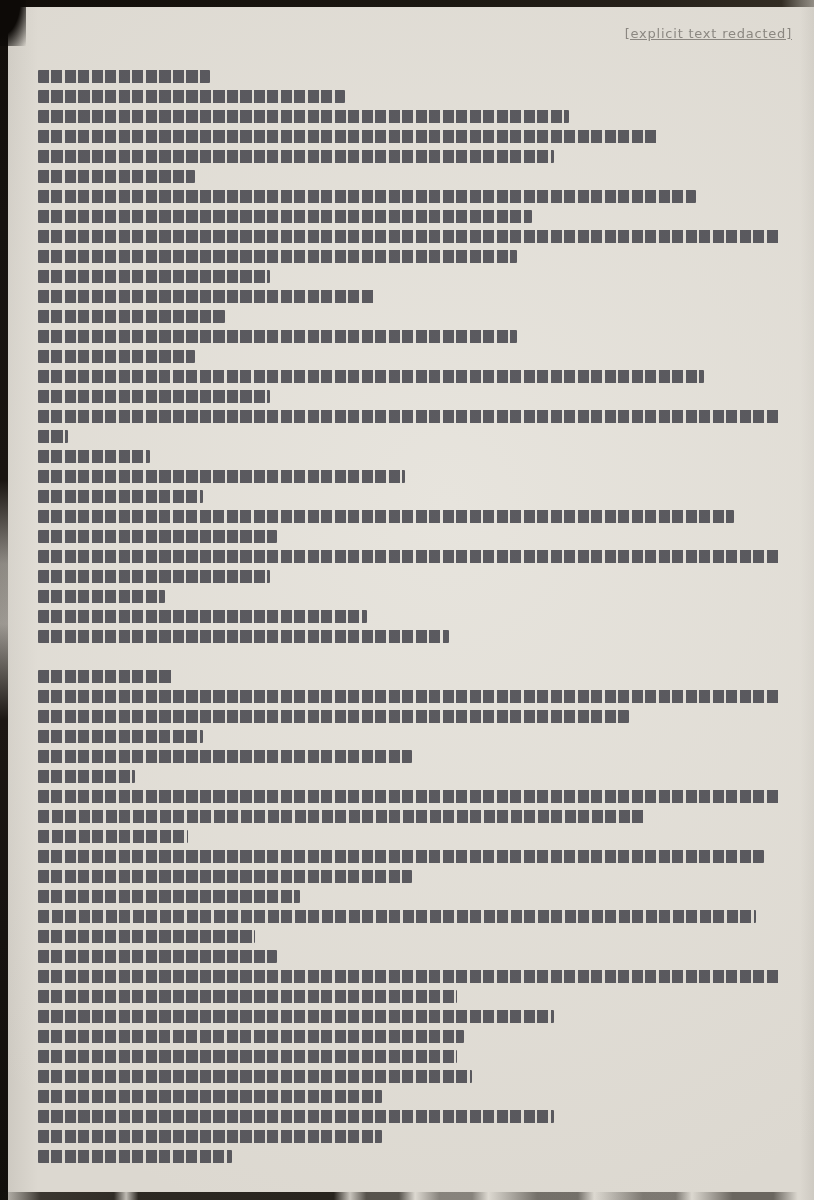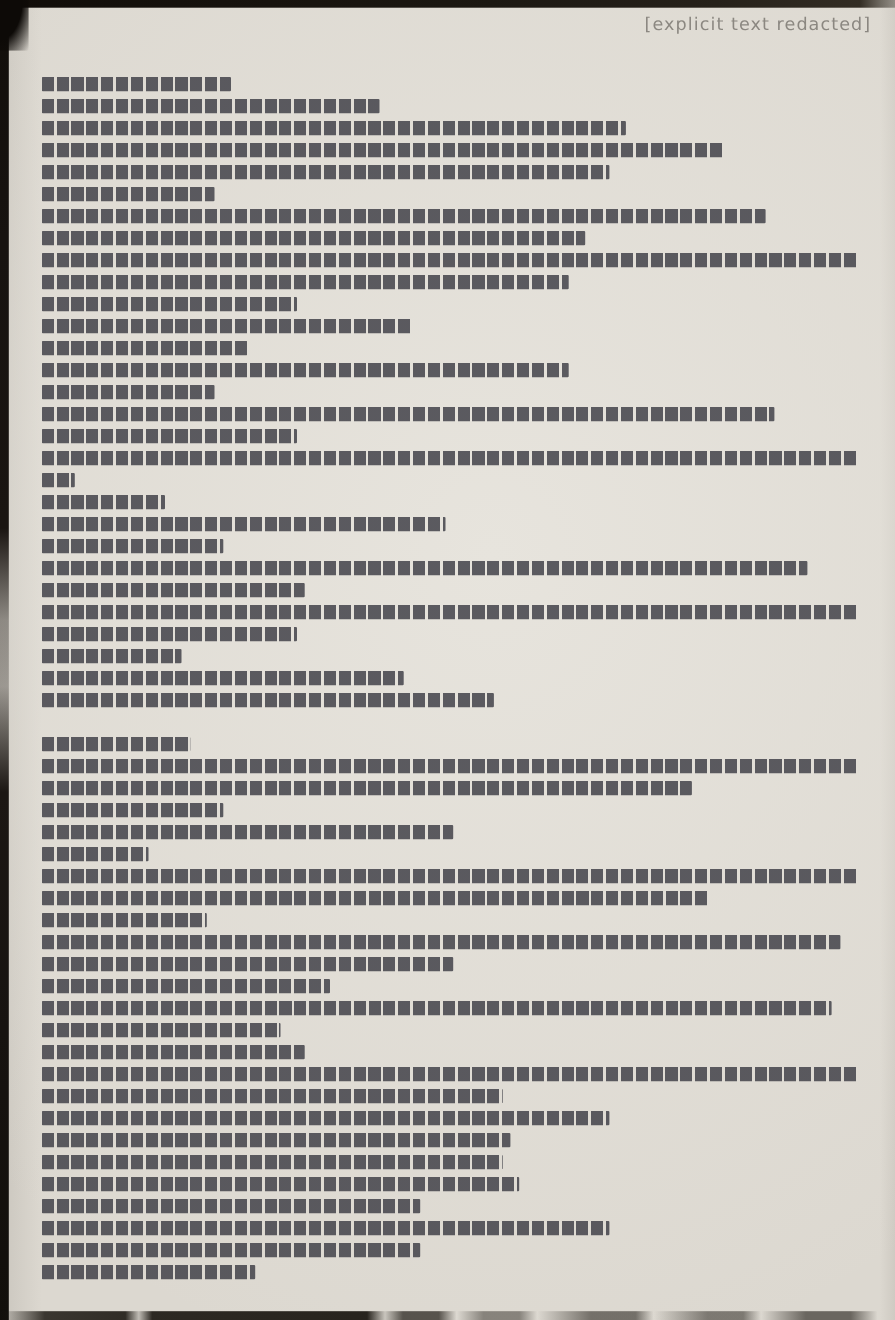--- a/index.html
+++ b/index.html
@@ -42,24 +42,25 @@
     background:linear-gradient(90deg,
       rgba(30,26,20,0) 0%,  rgba(30,26,20,.85) 5%,  rgba(30,26,20,.9) 14%,  rgba(30,26,20,.15) 15.5%,
       rgba(30,26,20,.92) 17%, rgba(30,26,20,.95) 41%, rgba(30,26,20,.1) 43%,
       rgba(30,26,20,.7) 45%,  rgba(30,26,20,.7) 49%,  rgba(30,26,20,0) 51%,
       rgba(30,26,20,.45) 54%, rgba(30,26,20,.45) 58%, rgba(30,26,20,0) 60%,
       rgba(30,26,20,.55) 66%, rgba(30,26,20,.55) 71%, rgba(30,26,20,0) 73%,
       rgba(30,26,20,.5) 79%,  rgba(30,26,20,.5) 83%,  rgba(30,26,20,0) 85%,
       rgba(30,26,20,.6) 90%,  rgba(30,26,20,.6) 95%,  rgba(30,26,20,0) 98%);
   }
   .redaction-notice{
-    position:absolute;top:12px;right:22px;
-    font-size:16px;letter-spacing:.06em;
+    position:absolute;top:26px;right:22px;
+    font-size:13px;letter-spacing:.06em;
     color:rgba(70,66,60,.55);
     user-select:none;
+    text-decoration:underline;
   }
   .text-lines{
     position:absolute;top:66px;left:38px;width:748px;
   }
   .line{
     height:20px;
     display:flex;align-items:center;
   }
   .bar{
     height:13px;

